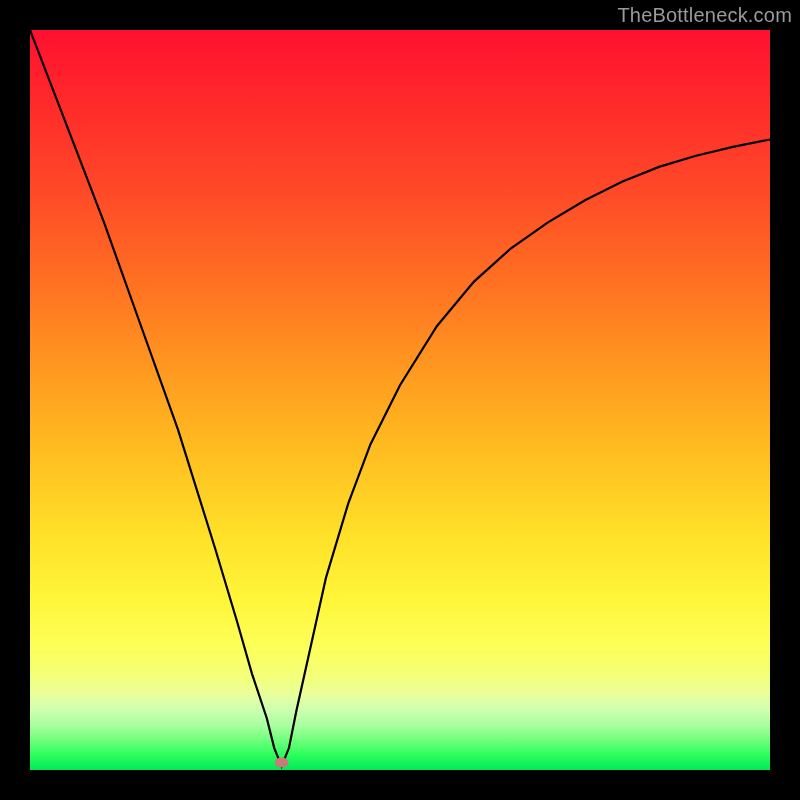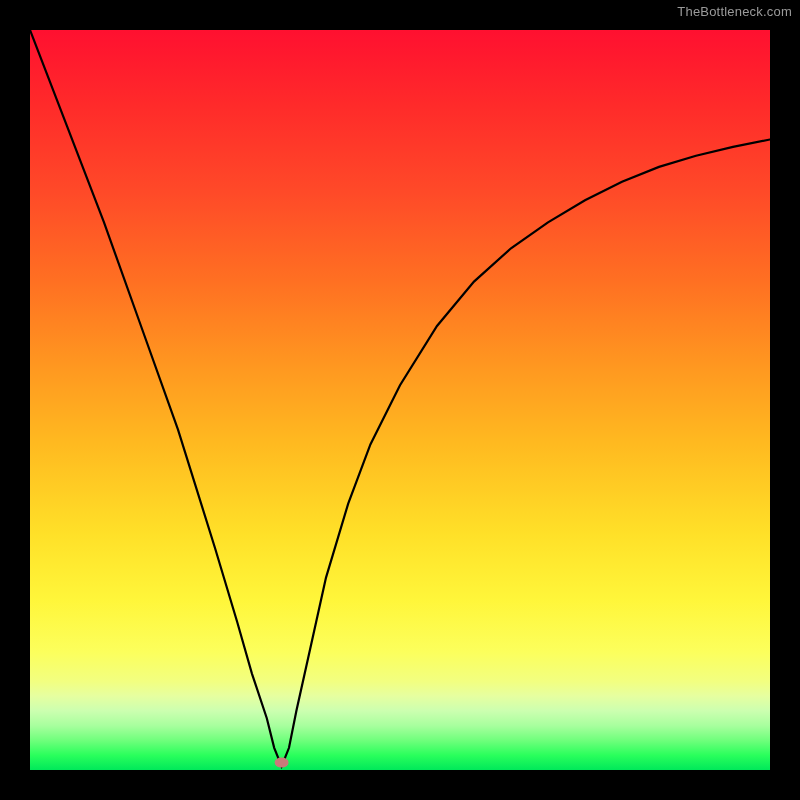--- a/index.html
+++ b/index.html
@@ -62,21 +62,21 @@
   }
   .marker {
     fill: #c97a7a;
     stroke: none;
   }
   .watermark {
     position: absolute;
     top: 4px;
     right: 8px;
     color: #9a9a9a;
-    font-size: 13px;
+    font-size: 20px;
     letter-spacing: 0.2px;
     user-select: none;
   }
 </style>
 </head>
 <body>
 
 <div class="frame">
 
   <div class="plot-area">

